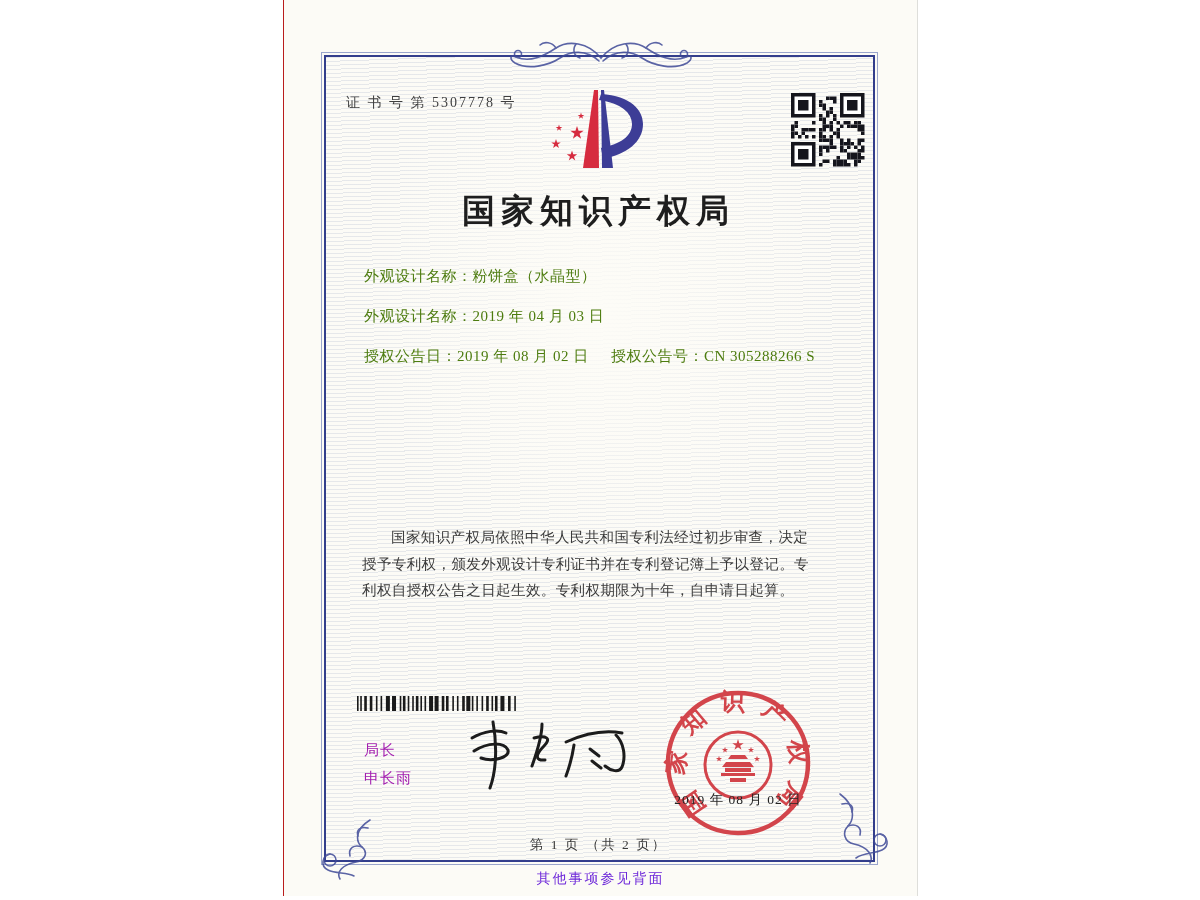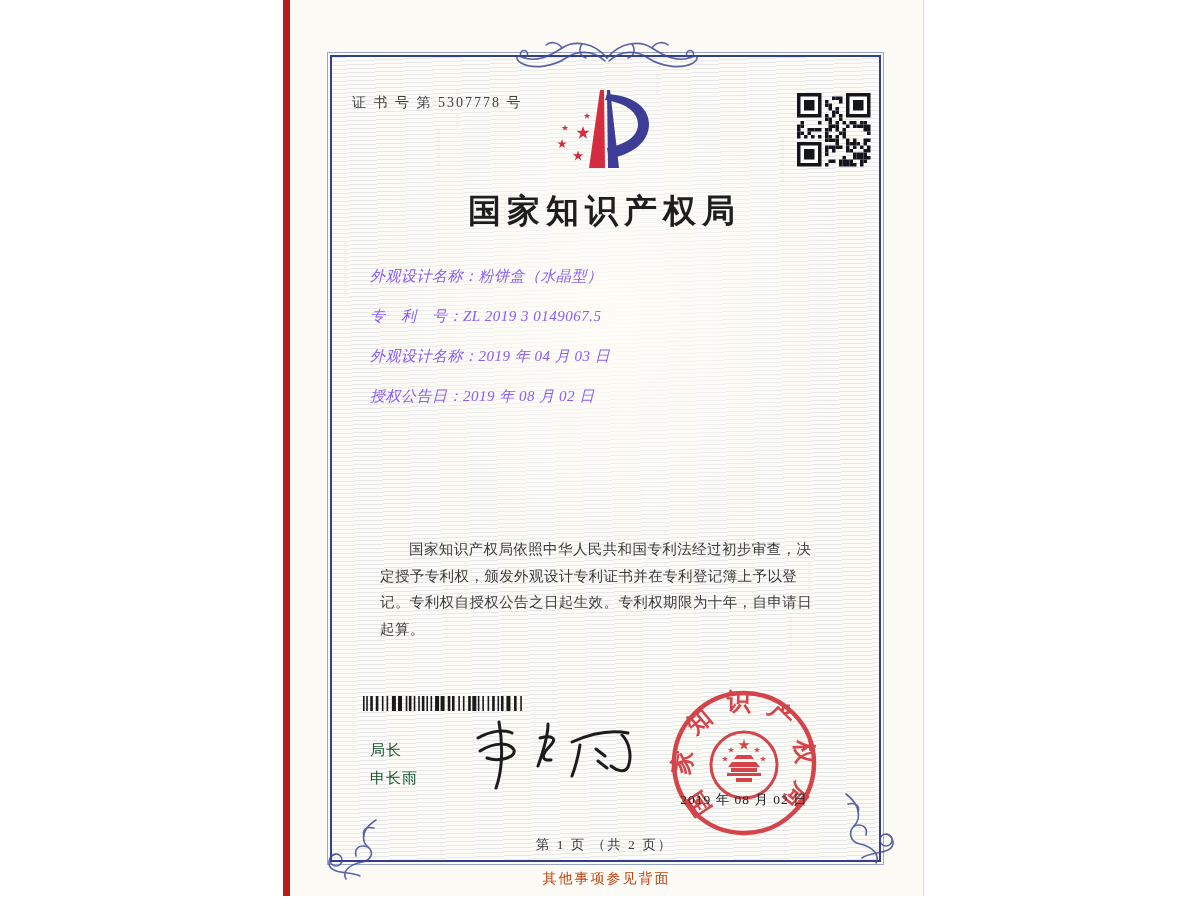--- a/index.html
+++ b/index.html
@@ -5,59 +5,59 @@
   html,body{margin:0;padding:0;}
   body{
     width:1200px;height:900px;position:relative;overflow:hidden;
     background:#ffffff;
     font-family:"Liberation Serif","DejaVu Serif",serif;
     --border-blue:#333e8c; --seal-red:#d0383f; --logo-red:#d62c3f; --logo-blue:#3d3d96;
   }
   .page{
     position:absolute;left:283px;top:0;width:633px;height:896px;
     background:#fcfbf6;
-    border-left:7px solid #b91c1c;border-right:1px solid #dededa;
+    border-left:1px solid #b91c1c;border-right:1px solid #dededa;
   }
   .frame{
     position:absolute;left:37px;top:52px;width:555px;height:811px;
     border:1px solid #9aa5cc;
   }
   .frame-inner{
     position:absolute;inset:2px;border:2px solid var(--border-blue);
     background-image:
       radial-gradient(ellipse 62% 46% at 50% 32%, rgba(253,252,247,0.96), rgba(253,252,247,0) 72%),
       repeating-linear-gradient(178deg, rgba(120,136,176,0.17) 0px, rgba(120,136,176,0.17) 1px, rgba(0,0,0,0) 1px, rgba(0,0,0,0) 4px);
   }
   .cert-no{position:absolute;left:62px;top:94px;font-size:14px;letter-spacing:2px;color:#3f3f3f;}
   .logo{position:absolute;left:255px;top:86px;}
   .qr{position:absolute;left:507px;top:93px;}
   .title{
     position:absolute;left:37px;top:189px;width:555px;text-align:center;
     font-size:33px;font-weight:bold;letter-spacing:6px;color:#1e1e1e;
   }
-  .fields{position:absolute;left:80px;top:256px;width:475px;font-size:15px;color:#8b5cf6;font-style:italic;}
+  .fields{position:absolute;left:80px;top:256px;width:475px;font-size:15px;color:#4d7c0f;}
   .fields .row{height:40px;line-height:40px;position:relative;white-space:nowrap;letter-spacing:0.5px;}
   .fields .grant-no{position:absolute;left:247px;top:0;}
   .paras{position:absolute;left:78px;top:524px;width:460px;}
-  .paras p{margin:12px;font-size:14.5px;line-height:26.6px;text-indent:2em;color:#3a3a3a;letter-spacing:0.4px;}
+  .paras p{margin:0;font-size:14.5px;line-height:26.6px;text-indent:2em;color:#3a3a3a;letter-spacing:0.4px;}
   .barcode{position:absolute;left:73px;top:696px;}
-  .signer{position:absolute;left:80px;top:736px;font-size:15px;color:#14532d;letter-spacing:1px;line-height:28px;}
+  .signer{position:absolute;left:80px;top:736px;font-size:15px;color:#a21caf;letter-spacing:1px;line-height:28px;}
   .signature{position:absolute;left:170px;top:708px;}
   .seal{position:absolute;left:372px;top:681px;opacity:0.93;}
   .seal-date{
     position:absolute;left:373px;top:791px;width:162px;text-align:center;
     font-size:13.5px;color:#242424;letter-spacing:1px;z-index:5;
   }
   .page-indicator{
     position:absolute;left:37px;top:836px;width:555px;text-align:center;
     font-size:13.5px;letter-spacing:2px;color:#3a3a3a;
   }
   .back-note{
     position:absolute;left:0;top:870px;width:633px;text-align:center;
-    font-size:14px;letter-spacing:2px;color:#c2410c;
+    font-size:14px;letter-spacing:2px;color:#6d28d9;
   }
   .ornament-top{position:absolute;left:222px;top:36px;}
   .flourish-bl{position:absolute;left:26px;top:818px;}
   .flourish-br{position:absolute;left:548px;top:792px;}
   .logo-red{fill:var(--logo-red);}
   .logo-blue{fill:var(--logo-blue);}
   .seal-ring{stroke:var(--seal-red);fill:none;}
   .seal-fill{fill:var(--seal-red);}
   .seal-text{fill:var(--seal-red);font-size:24px;font-weight:bold;letter-spacing:15px;
     font-family:"Liberation Serif","DejaVu Serif",serif;}
@@ -253,27 +253,25 @@
       <rect x="7" y="56" width="10.5" height="10.5" fill="#15151c"></rect>
     </svg>
 
   <div class="title">国家知识产权局</div>
 
   <div class="fields">
     <div class="row">
       <span>外观设计名称：</span><span>粉饼盒（水晶型）</span>
     </div>
     <div class="row">
-      <span>专　利　号：</span><span>ZL 2019 3 0149067.5</span>
-    </div>
-    <div class="row">
       <span>外观设计名称：</span><span>2019 年 04 月 03 日</span>
     </div>
     <div class="row">
       <span><span>授权公告日：</span><span>2019 年 08 月 02 日</span></span>
+      <span class="grant-no"><span>授权公告号：</span><span>CN 305288266 S</span></span>
     </div>
   </div>
 
   <div class="paras">
     <p>国家知识产权局依照中华人民共和国专利法经过初步审查，决定授予专利权，颁发外观设计专利证书并在专利登记簿上予以登记。专利权自授权公告之日起生效。专利权期限为十年，自申请日起算。</p>
   </div>
 
   <svg class="barcode" id="barcode" width="162" height="15" viewBox="0 0 162 15">
       <rect x="0" y="0" width="1.6" height="15" fill="#1a1a1a"></rect>
       <rect x="3.225113582611084" y="0" width="1.6" height="15" fill="#1a1a1a"></rect>

